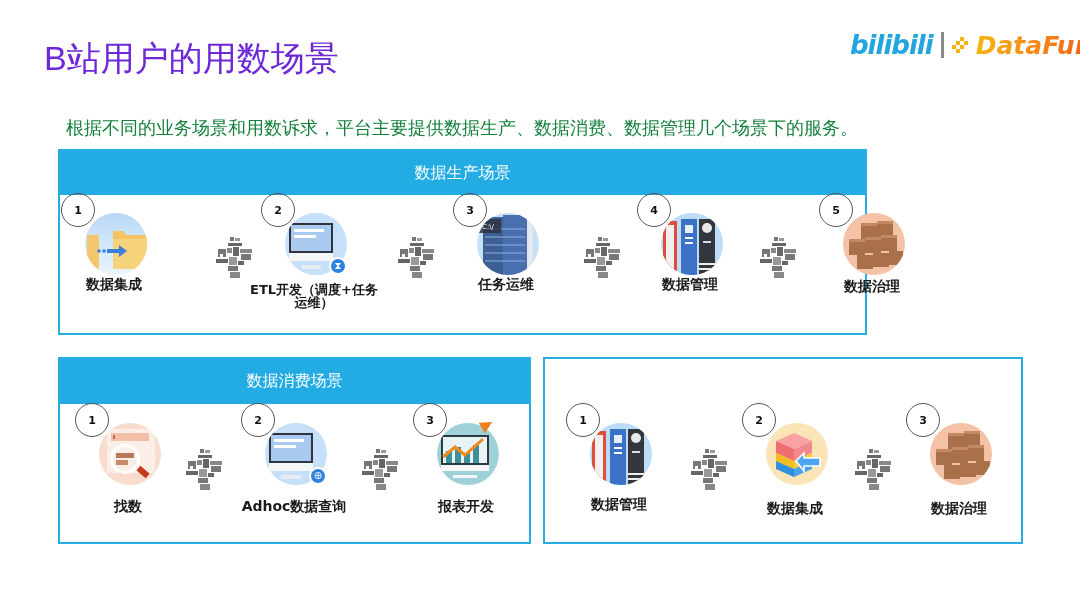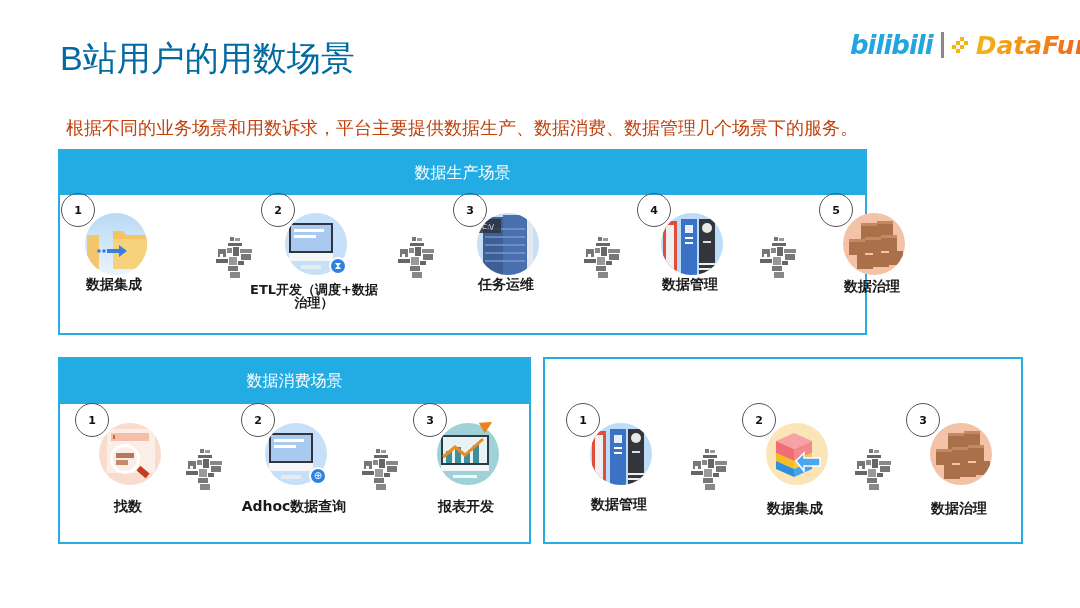--- a/index.html
+++ b/index.html
@@ -1,25 +1,25 @@
 <!DOCTYPE html>
 <html><head>
 <meta charset="utf-8">
 <style>
   * { box-sizing: border-box; margin: 0; padding: 0; }
   body { width: 1080px; height: 608px; background: #ffffff; position: relative; overflow: hidden;
          font-family: "DejaVu Sans", "Liberation Sans", sans-serif; }
-  .title { position: absolute; left: 44px; top: 36px; font-size: 34px; color: #0369a1; letter-spacing: 0px; font-family: "Liberation Sans", "DejaVu Sans", sans-serif; margin-left: 16px; }
+  .title { position: absolute; left: 44px; top: 36px; font-size: 34px; color: #6d28d9; letter-spacing: 0px; font-family: "Liberation Sans", "DejaVu Sans", sans-serif; }
   .logo { position: absolute; left: 850px; top: 28px; height: 34px; display: flex; align-items: center; gap: 8px; }
   .logo .bili { color: #23a6e0; font-weight: bold; font-size: 26px; font-style: italic; letter-spacing: -1px; font-family: "DejaVu Sans", sans-serif; text-align: right; }
   .logo .sep { width: 3px; height: 26px; background: #8a8a8a; }
   .logo .df { font-weight: bold; font-size: 25px; font-style: italic; background: linear-gradient(90deg,#f6b413,#f2581b); -webkit-background-clip: text; background-clip: text; color: transparent; font-family: "DejaVu Sans", sans-serif; }
   .logo .dots { width: 16px; height: 16px; position: relative; }
   .logo .dots i { position: absolute; width: 4px; height: 4px; background: #f6b413; }
-  .subtitle { position: absolute; left: 66px; top: 116px; font-size: 18px; color: #c2410c; }
+  .subtitle { position: absolute; left: 66px; top: 116px; font-size: 18px; color: #15803d; }
 
   .panel { position: absolute; border: 2px solid #27ace3; background: #fff; }
   .panel-head { background: #23ace3; color: #fff; text-align: center; font-size: 16px; display: flex; align-items: center; justify-content: center; }
   .p-top { left: 58px; top: 149px; width: 809px; height: 186px; }
   .p-top .panel-head { height: 44px; }
   .p-bl { left: 58px; top: 357px; width: 473px; height: 187px; }
   .p-br { left: 543px; top: 357px; width: 480px; height: 187px; }
   .p-bl .panel-head, .p-br .panel-head { height: 45px; }
 
   .item { position: absolute; width: 140px; text-align: center; }
@@ -110,21 +110,21 @@
           <rect x="4" y="10" width="44" height="30" fill="#2f3440"></rect>
             <rect x="6" y="12" width="40" height="26" fill="#a9c9ee"></rect>
           <rect x="9" y="16" width="30" height="3" fill="#fff"></rect>
             <rect x="9" y="22" width="22" height="3" fill="#fff"></rect>
           <rect x="4" y="40" width="44" height="8" fill="#f4f6f8"></rect>
             <rect x="16" y="52" width="20" height="4" fill="#e6ecf2"></rect>
           </svg>
       </div>
       <div style="position:absolute;left:50px;top:50px;width:18px;height:18px;border-radius:50%;background:#2f83e0;border:2px solid #fff;z-index:2;color:#fff;font-size:10px;text-align:center;line-height:14px;">⧗</div>
     </div>
-    <div class="label" style="margin-top:6px;font-size:13px;line-height:13px;">ETL开发（调度+数据治理）</div>
+    <div class="label" style="margin-top:6px;font-size:13px;line-height:13px;">ETL开发（调度+任务运维）</div>
   </div>
   <svg class="qr" style="left:338px;top:86px">
       <use href="#qr"></use>
     </svg>
 
   <div class="item" style="left:376px;top:56px;">
     <div class="icon-wrap">
       <div class="num">3</div>
       <div class="icon-circle">
         <svg width="62" height="62">

